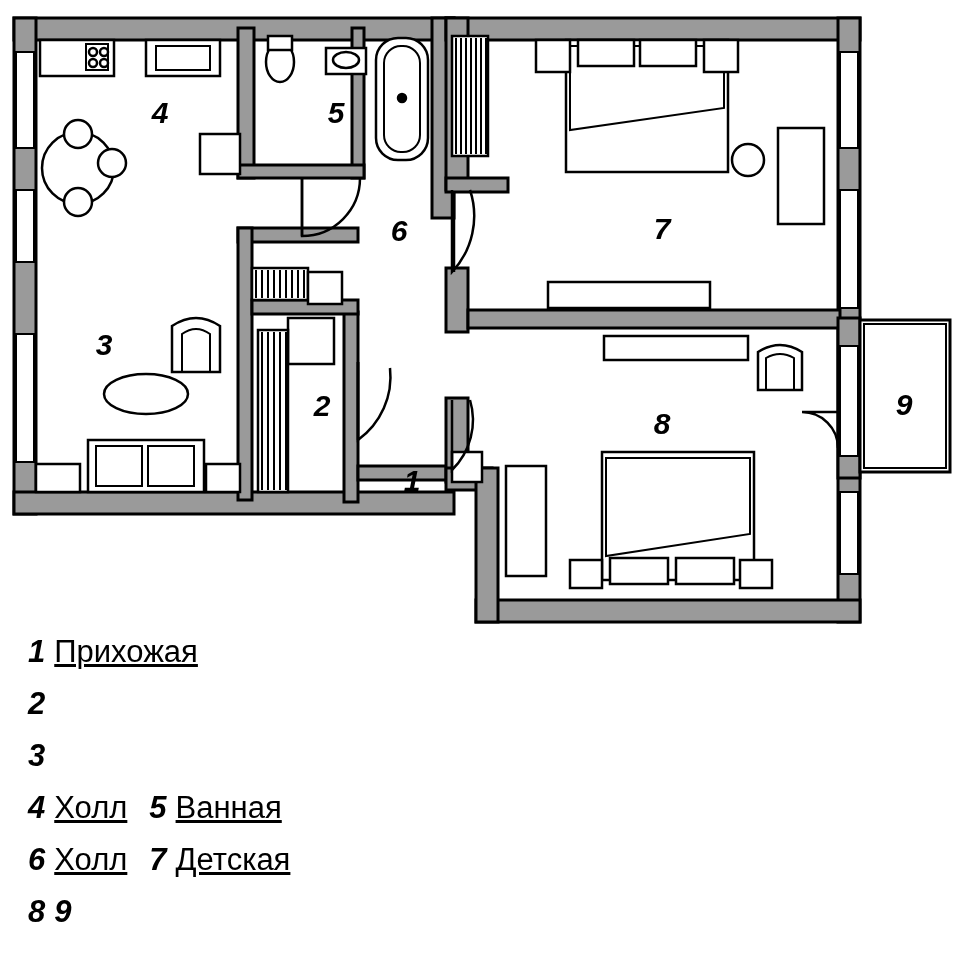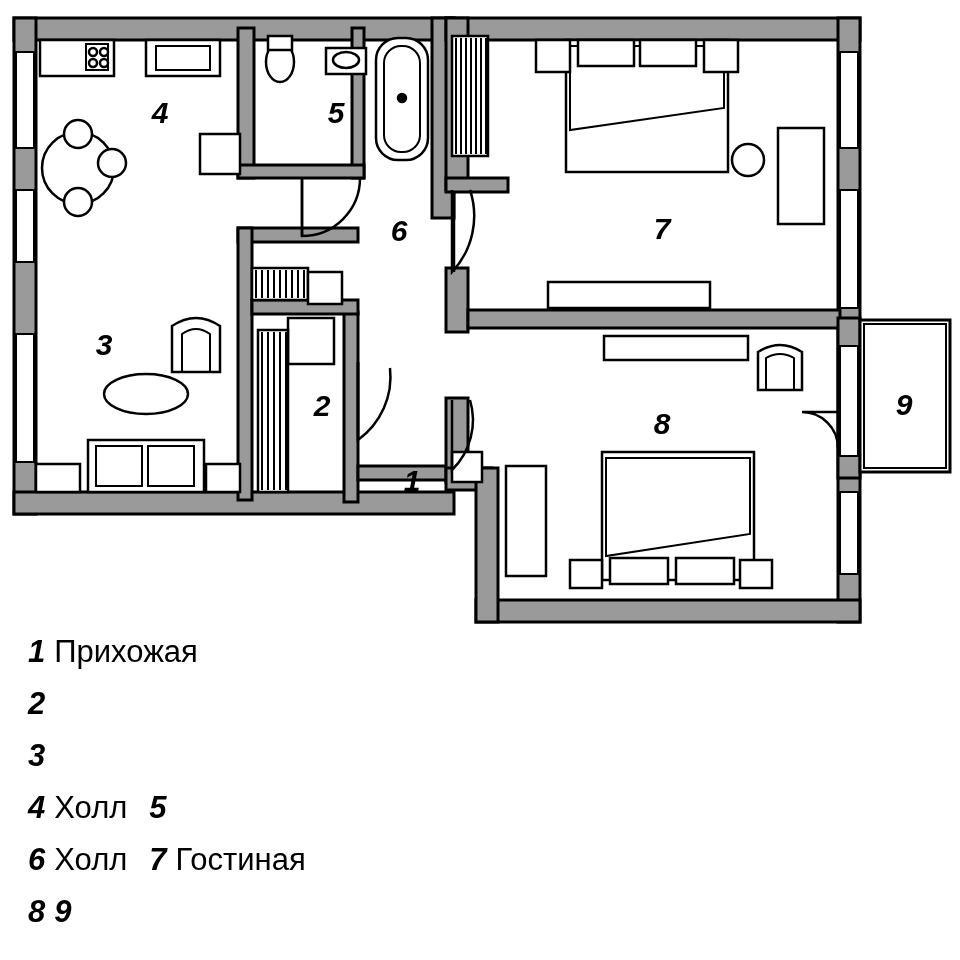--- a/index.html
+++ b/index.html
@@ -51,20 +51,21 @@
     font-weight: bold;
     font-style: italic;
     font-size: 31px;
     color: #000;
     margin-right: 9px;
   }
   .legend-label {
     font-size: 31px;
     color: #000;
     margin-right: 22px;
+    text-decoration: underline;
   }
 </style>
 </head>
 <body>
 
 <div id="plan-wrap">
   <svg id="plan-svg" width="960" height="640" viewBox="0 0 960 640">
 
     <g fill="#9a9a9a" stroke="#000000" stroke-width="3">
 
@@ -288,31 +289,32 @@
     </span>
   </div>
 
   <div class="legend-row">
     <span class="legend-seg">
       <span class="legend-num">4</span>
       <span class="legend-label">Холл</span>
     </span>
     <span class="legend-seg">
       <span class="legend-num">5</span>
+      <span class="legend-label">Ванная</span>
     </span>
   </div>
 
   <div class="legend-row">
     <span class="legend-seg">
       <span class="legend-num">6</span>
       <span class="legend-label">Холл</span>
     </span>
     <span class="legend-seg">
       <span class="legend-num">7</span>
-      <span class="legend-label">Гостиная</span>
+      <span class="legend-label">Детская</span>
     </span>
   </div>
 
   <div class="legend-row">
     <span class="legend-seg">
       <span class="legend-num">8</span>
     </span>
     <span class="legend-seg">
       <span class="legend-num">9</span>
     </span>

